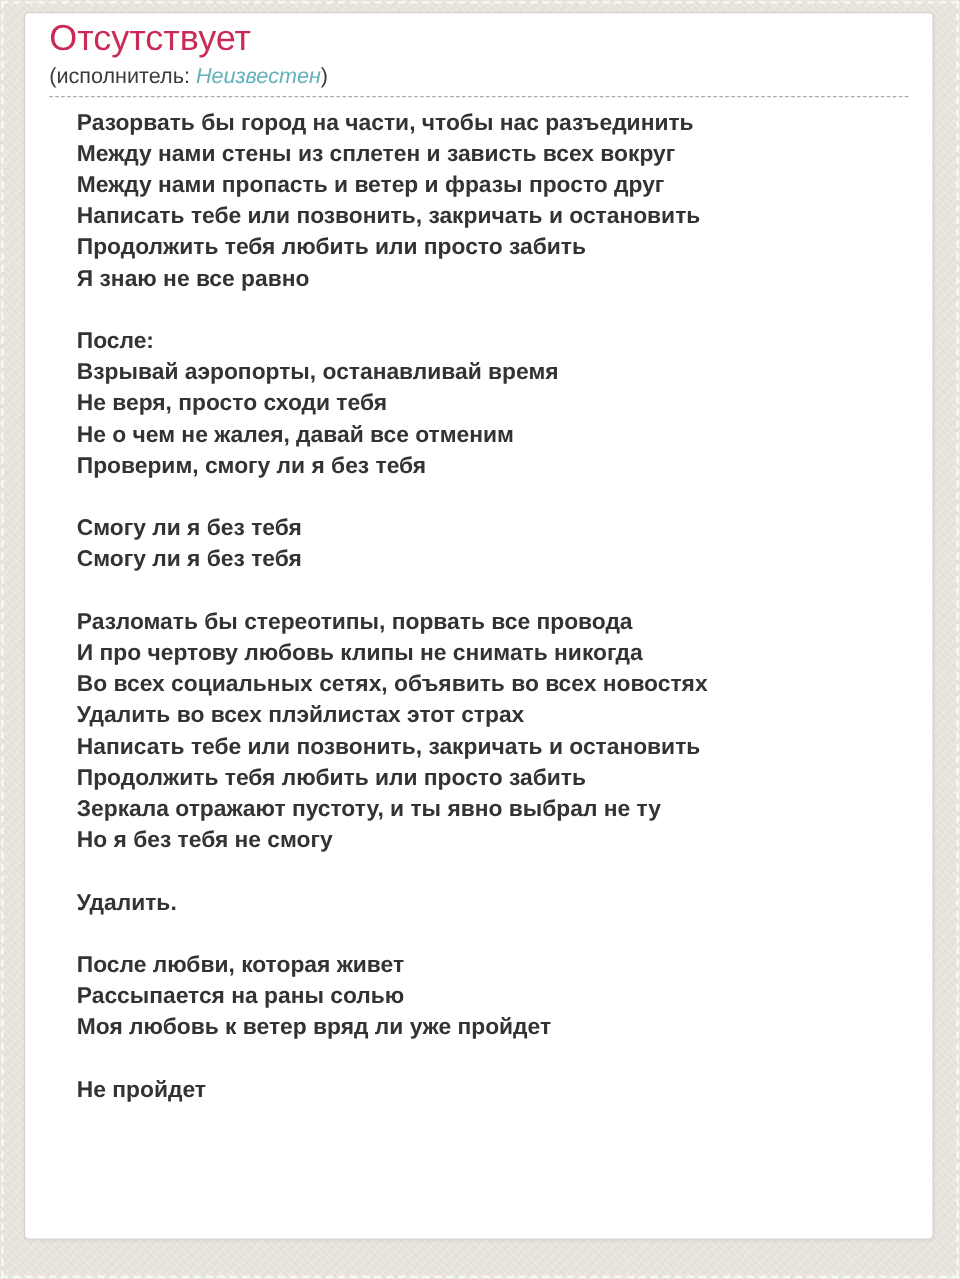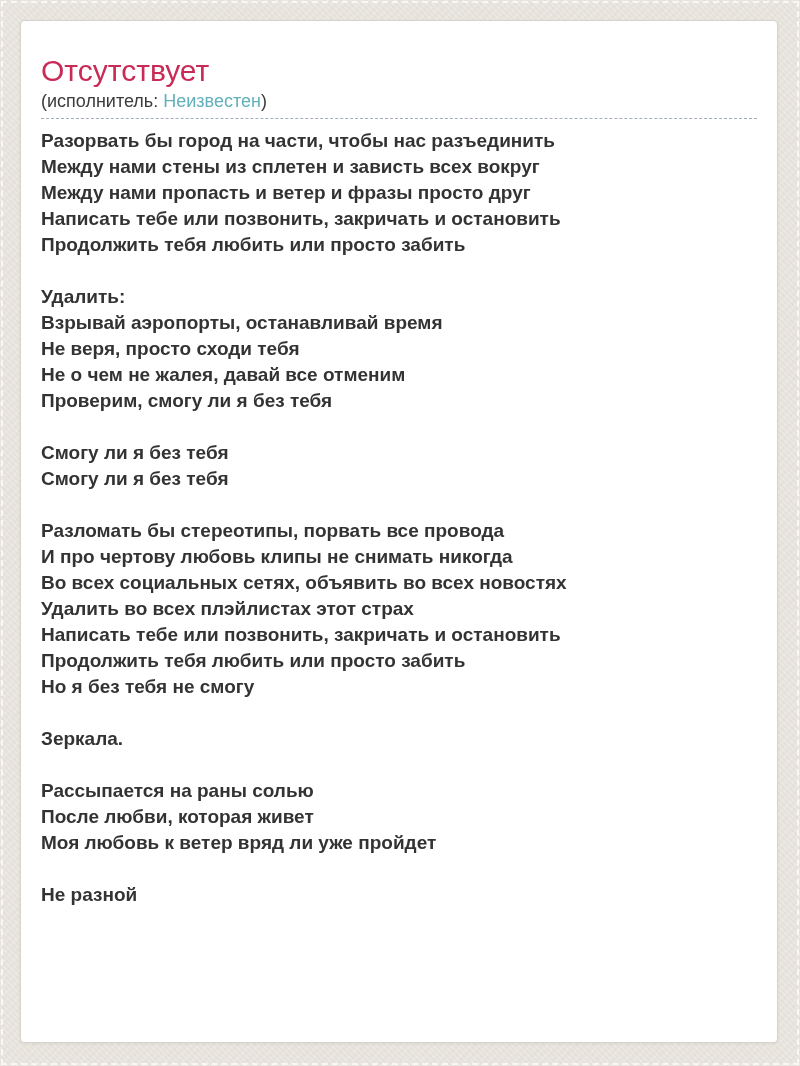--- a/index.html
+++ b/index.html
@@ -20,29 +20,29 @@
   .page-edge {
     position: absolute;
     left: 1px; top: 1px; right: 1px; bottom: 1px;
     border: 2px dashed rgba(252,250,246,0.9);
     pointer-events: none;
     z-index: 2;
   }
   .card {
     position: absolute;
     left: 20px;
-    top: 20px;
+    top: 10px;
     width: 758px;
     min-height: 1023px;
     box-sizing: border-box;
     background: #ffffff;
     border: 1px solid #d6d3cd;
     border-radius: 4px;
     box-shadow: 0 1px 3px rgba(0,0,0,0.06);
-    padding: 32px 20px 24px 20px;
+    padding: 4px 20px 24px 20px;
     z-index: 1;
   }
   h1.song-title {
     margin: 0;
     font-size: 30px;
     line-height: 36px;
     font-weight: 400;
     color: #c92a56;
     letter-spacing: 0;
   }
@@ -52,67 +52,71 @@
     font-size: 18px;
     line-height: 23px;
     font-weight: 400;
     color: #3b3b3b;
     border-bottom: 1px dashed #a3adb8;
   }
   .artist-link {
     color: #62b1ba;
     text-decoration: none;
     cursor: pointer;
+    font-style: italic;
   }
   .lyrics {
     margin-top: 9px;
   }
   .lyric-line {
     font-size: 19px;
     line-height: 26px;
     font-weight: 700;
     color: #333333;
     white-space: pre-wrap;
+    margin-left: 23px;
   }
 </style>
 </head>
 <body>
 
 <div class="page-edge"></div>
 
 <div class="card">
   <h1 class="song-title">Отсутствует</h1>
 
   <p class="artist-line"><span>(исполнитель: </span><a class="artist-link">Неизвестен</a><span>)</span></p>
 
   <div class="lyrics">
       <div class="lyric-line">Разорвать бы город на части, чтобы нас разъединить</div>
       <div class="lyric-line">Между нами стены из сплетен и зависть всех вокруг</div>
       <div class="lyric-line">Между нами пропасть и ветер и фразы просто друг</div>
       <div class="lyric-line">Написать тебе или позвонить, закричать и остановить</div>
       <div class="lyric-line">Продолжить тебя любить или просто забить</div>
+      <div class="lyric-line">Я знаю не все равно</div>
       <div class="lyric-line">&nbsp;</div>
-      <div class="lyric-line">Удалить:</div>
+      <div class="lyric-line">После:</div>
       <div class="lyric-line">Взрывай аэропорты, останавливай время</div>
       <div class="lyric-line">Не веря, просто сходи тебя</div>
       <div class="lyric-line">Не о чем не жалея, давай все отменим</div>
       <div class="lyric-line">Проверим, смогу ли я без тебя</div>
       <div class="lyric-line">&nbsp;</div>
       <div class="lyric-line">Смогу ли я без тебя</div>
       <div class="lyric-line">Смогу ли я без тебя</div>
       <div class="lyric-line">&nbsp;</div>
       <div class="lyric-line">Разломать бы стереотипы, порвать все провода</div>
       <div class="lyric-line">И про чертову любовь клипы не снимать никогда</div>
       <div class="lyric-line">Во всех социальных сетях, объявить во всех новостях</div>
       <div class="lyric-line">Удалить во всех плэйлистах этот страх</div>
       <div class="lyric-line">Написать тебе или позвонить, закричать и остановить</div>
       <div class="lyric-line">Продолжить тебя любить или просто забить</div>
+      <div class="lyric-line">Зеркала отражают пустоту, и ты явно выбрал не ту</div>
       <div class="lyric-line">Но я без тебя не смогу</div>
       <div class="lyric-line">&nbsp;</div>
-      <div class="lyric-line">Зеркала.</div>
+      <div class="lyric-line">Удалить.</div>
       <div class="lyric-line">&nbsp;</div>
+      <div class="lyric-line">После любви, которая живет</div>
       <div class="lyric-line">Рассыпается на раны солью</div>
-      <div class="lyric-line">После любви, которая живет</div>
       <div class="lyric-line">Моя любовь к ветер вряд ли уже пройдет</div>
       <div class="lyric-line">&nbsp;</div>
-      <div class="lyric-line">Не разной</div>
+      <div class="lyric-line">Не пройдет</div>
     </div>
 </div>
 
 </body></html>

